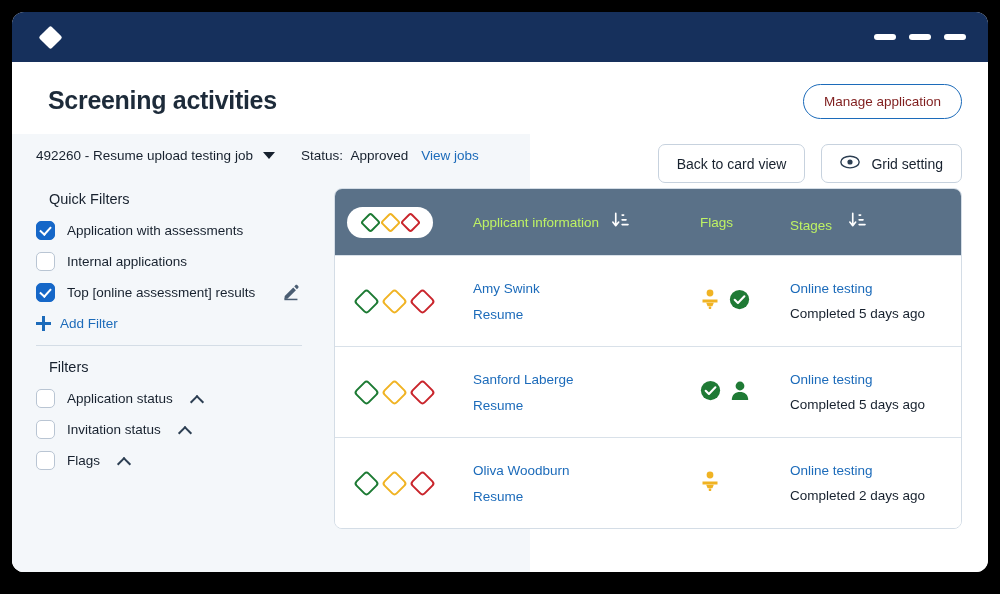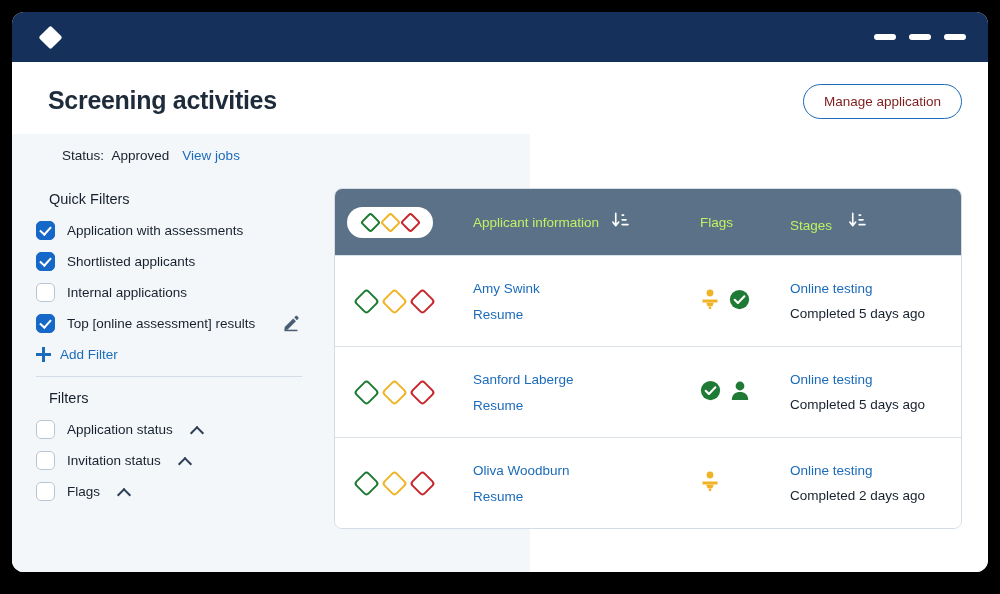--- a/index.html
+++ b/index.html
@@ -327,40 +327,40 @@
   <div class="page-head">
     <h1 class="page-title">Screening activities</h1>
     <button class="btn-pill-outline">Manage application</button>
   </div>
 
   <div class="body-wrap">
 
     <div class="left-panel">
 
       <div class="jobbar">
+        <div class="job-select">
+          <span class="job-select-label">492260 - Resume upload testing job</span>
+          <span class="chev-down"></span>
+        </div>
         <div class="status-text">
           <span>Status:</span>
           &nbsp;<span>Approved</span>
         </div>
         <div class="view-jobs">View jobs</div>
       </div>
 
       <div class="filters-area">
 
         <p class="section-title">Quick Filters</p>
 
         <div class="filter-row">
           <span class="checkbox checked"></span>
           <span class="filter-label">Application with assessments</span>
         </div>
 
-        <div class="filter-row">
-          <span class="checkbox checked"></span>
-          <span class="filter-label">Shortlisted applicants</span>
-        </div>
 
         <div class="filter-row">
           <span class="checkbox"></span>
           <span class="filter-label">Internal applications</span>
         </div>
 
         <div class="filter-row">
           <span class="checkbox checked"></span>
           <span class="filter-label">Top [online assessment] results</span>
           <span class="pencil-icon">
@@ -395,20 +395,34 @@
 
         <div class="filter-row">
           <span class="checkbox"></span>
           <span class="filter-label">Flags</span>
           <span class="chev-up"></span>
         </div>
 
       </div>
     </div>
 
+    <div class="right-actions">
+      <button class="btn-rect">
+        <span>Back to card view</span>
+      </button>
+      <button class="btn-rect">
+        <span>
+          <svg width="20" height="14" viewBox="0 0 24 16">
+            <ellipse cx="12" cy="8" rx="11" ry="7" fill="none" stroke="#2c3e52" stroke-width="1.7"></ellipse>
+            <circle cx="12" cy="8" r="3.1" fill="#2c3e52"></circle>
+          </svg>
+        </span>
+        <span>Grid setting</span>
+      </button>
+    </div>
 
     <div class="grid-card">
 
       <div class="grid-head">
         <div class="col-diamonds">
           <div class="diamond-pill">
             <span class="dm green"></span>
             <span class="dm yellow"></span>
             <span class="dm red"></span>
           </div>

